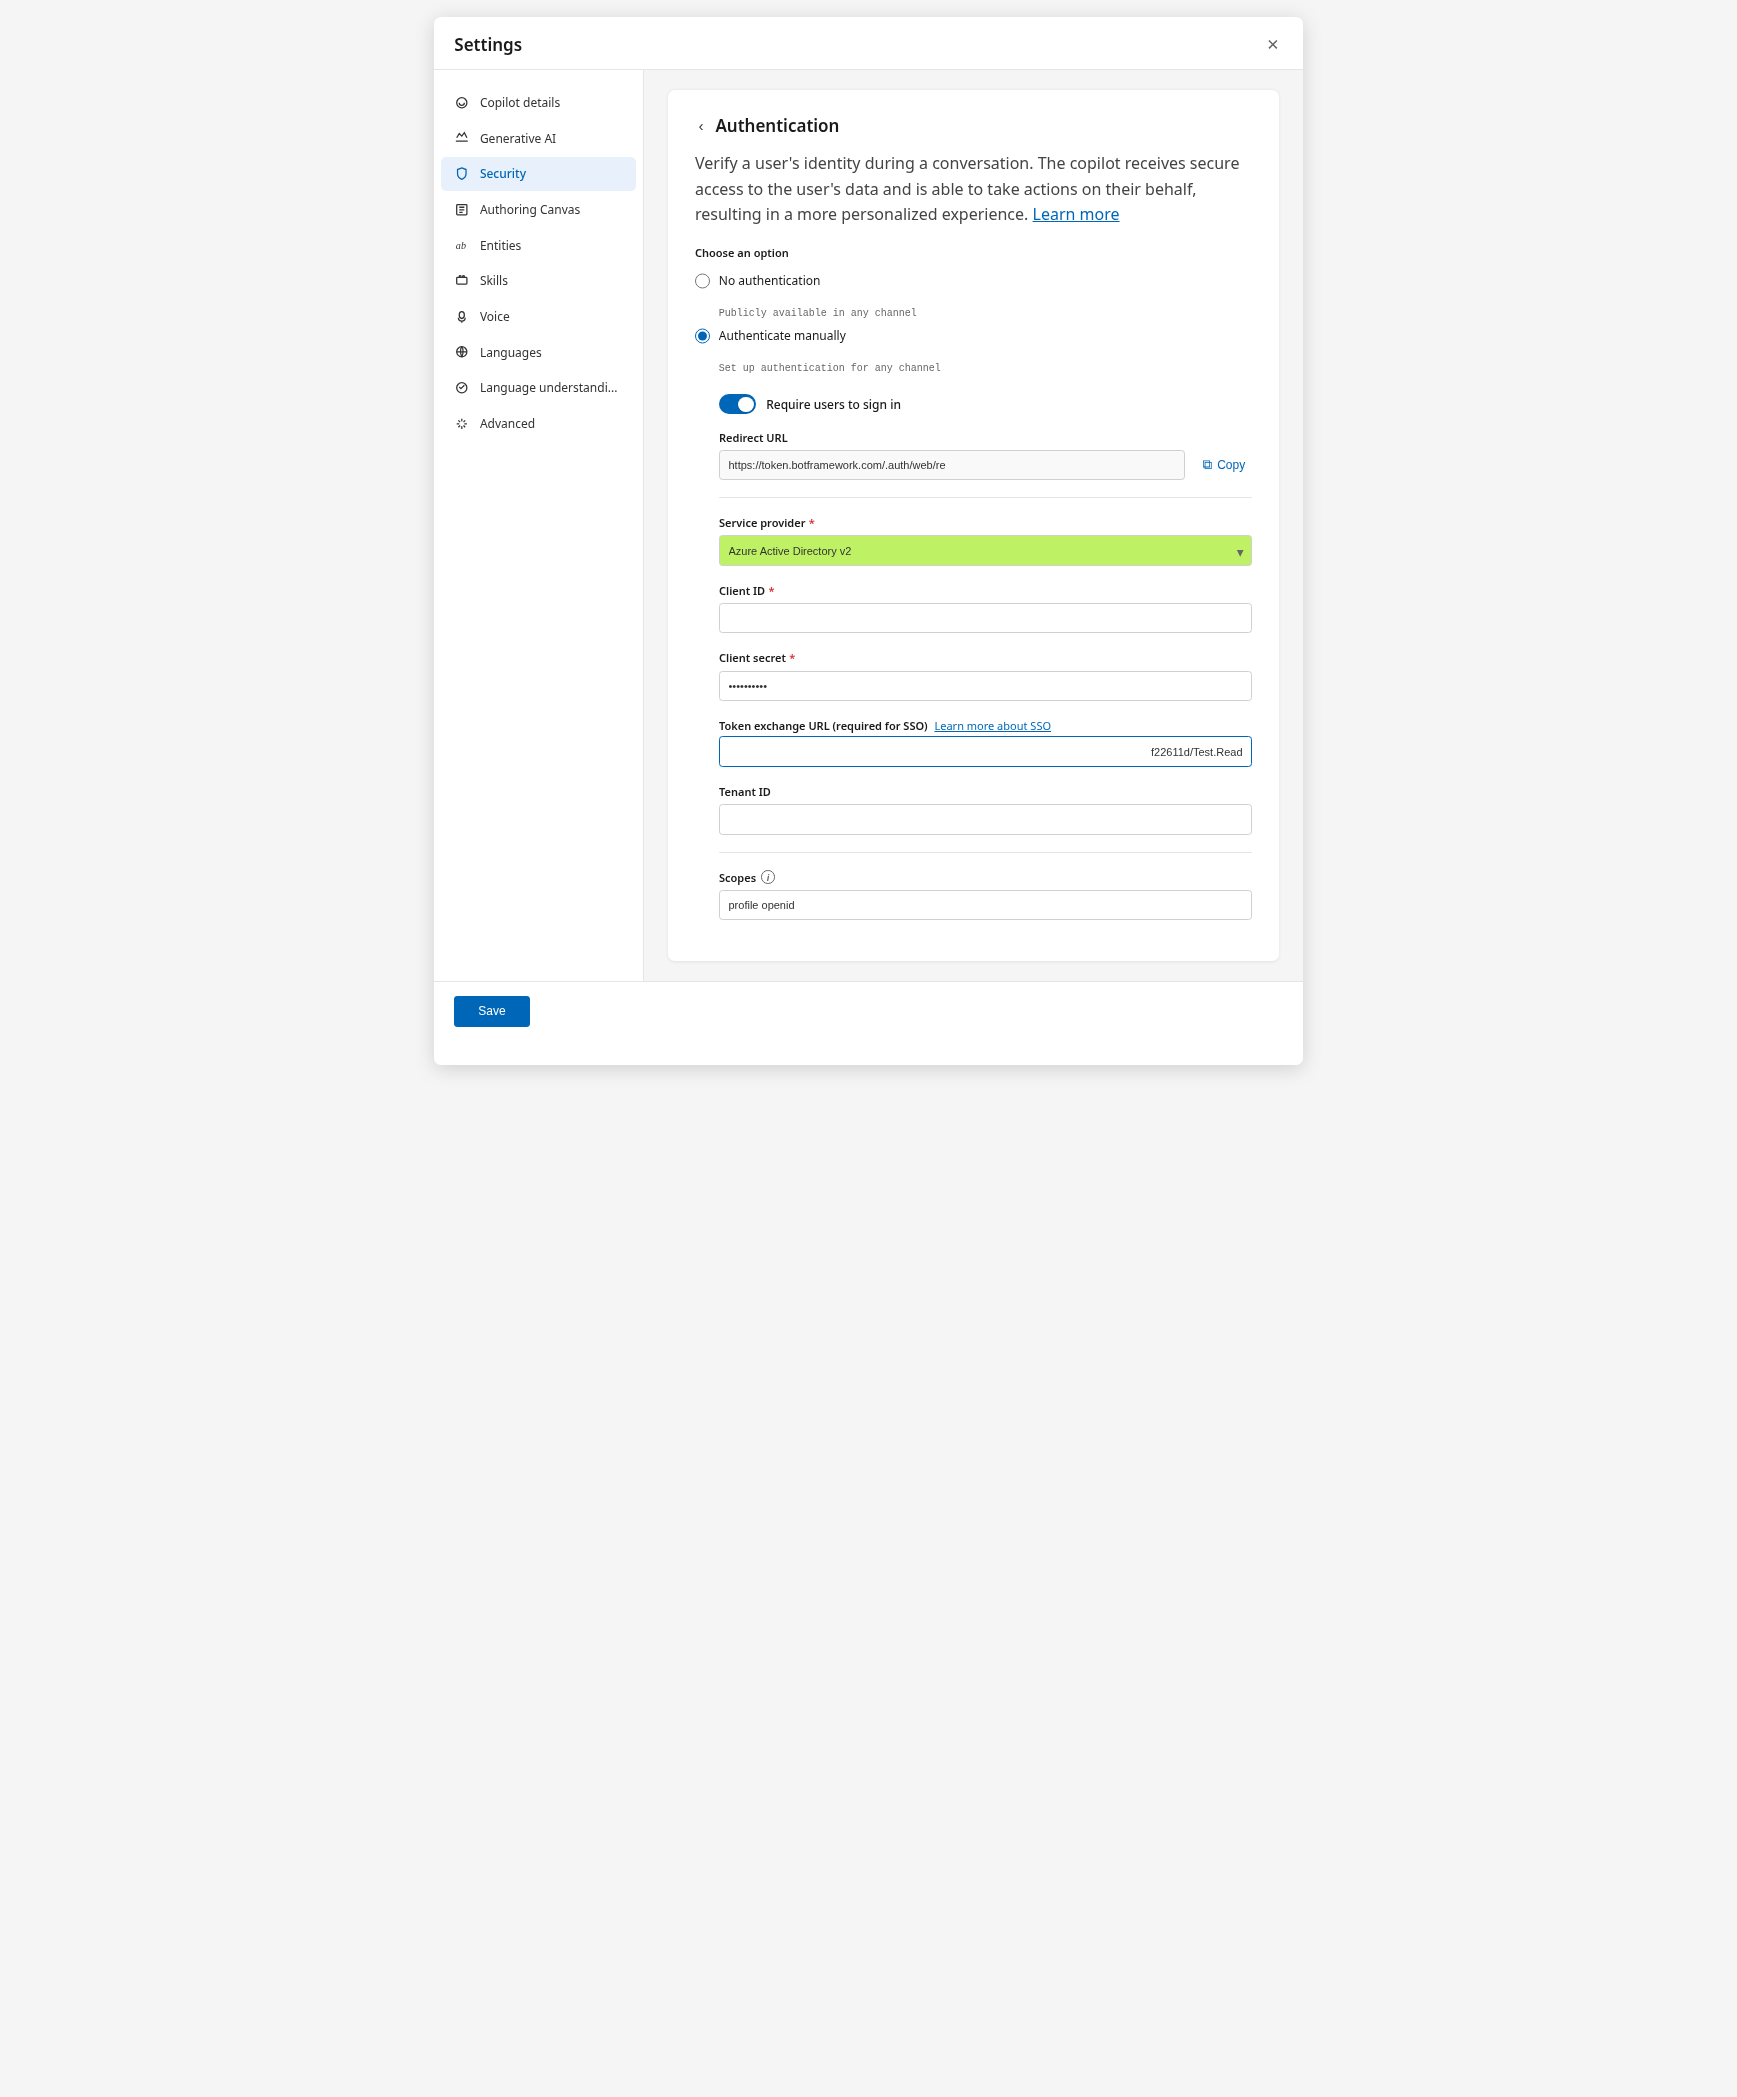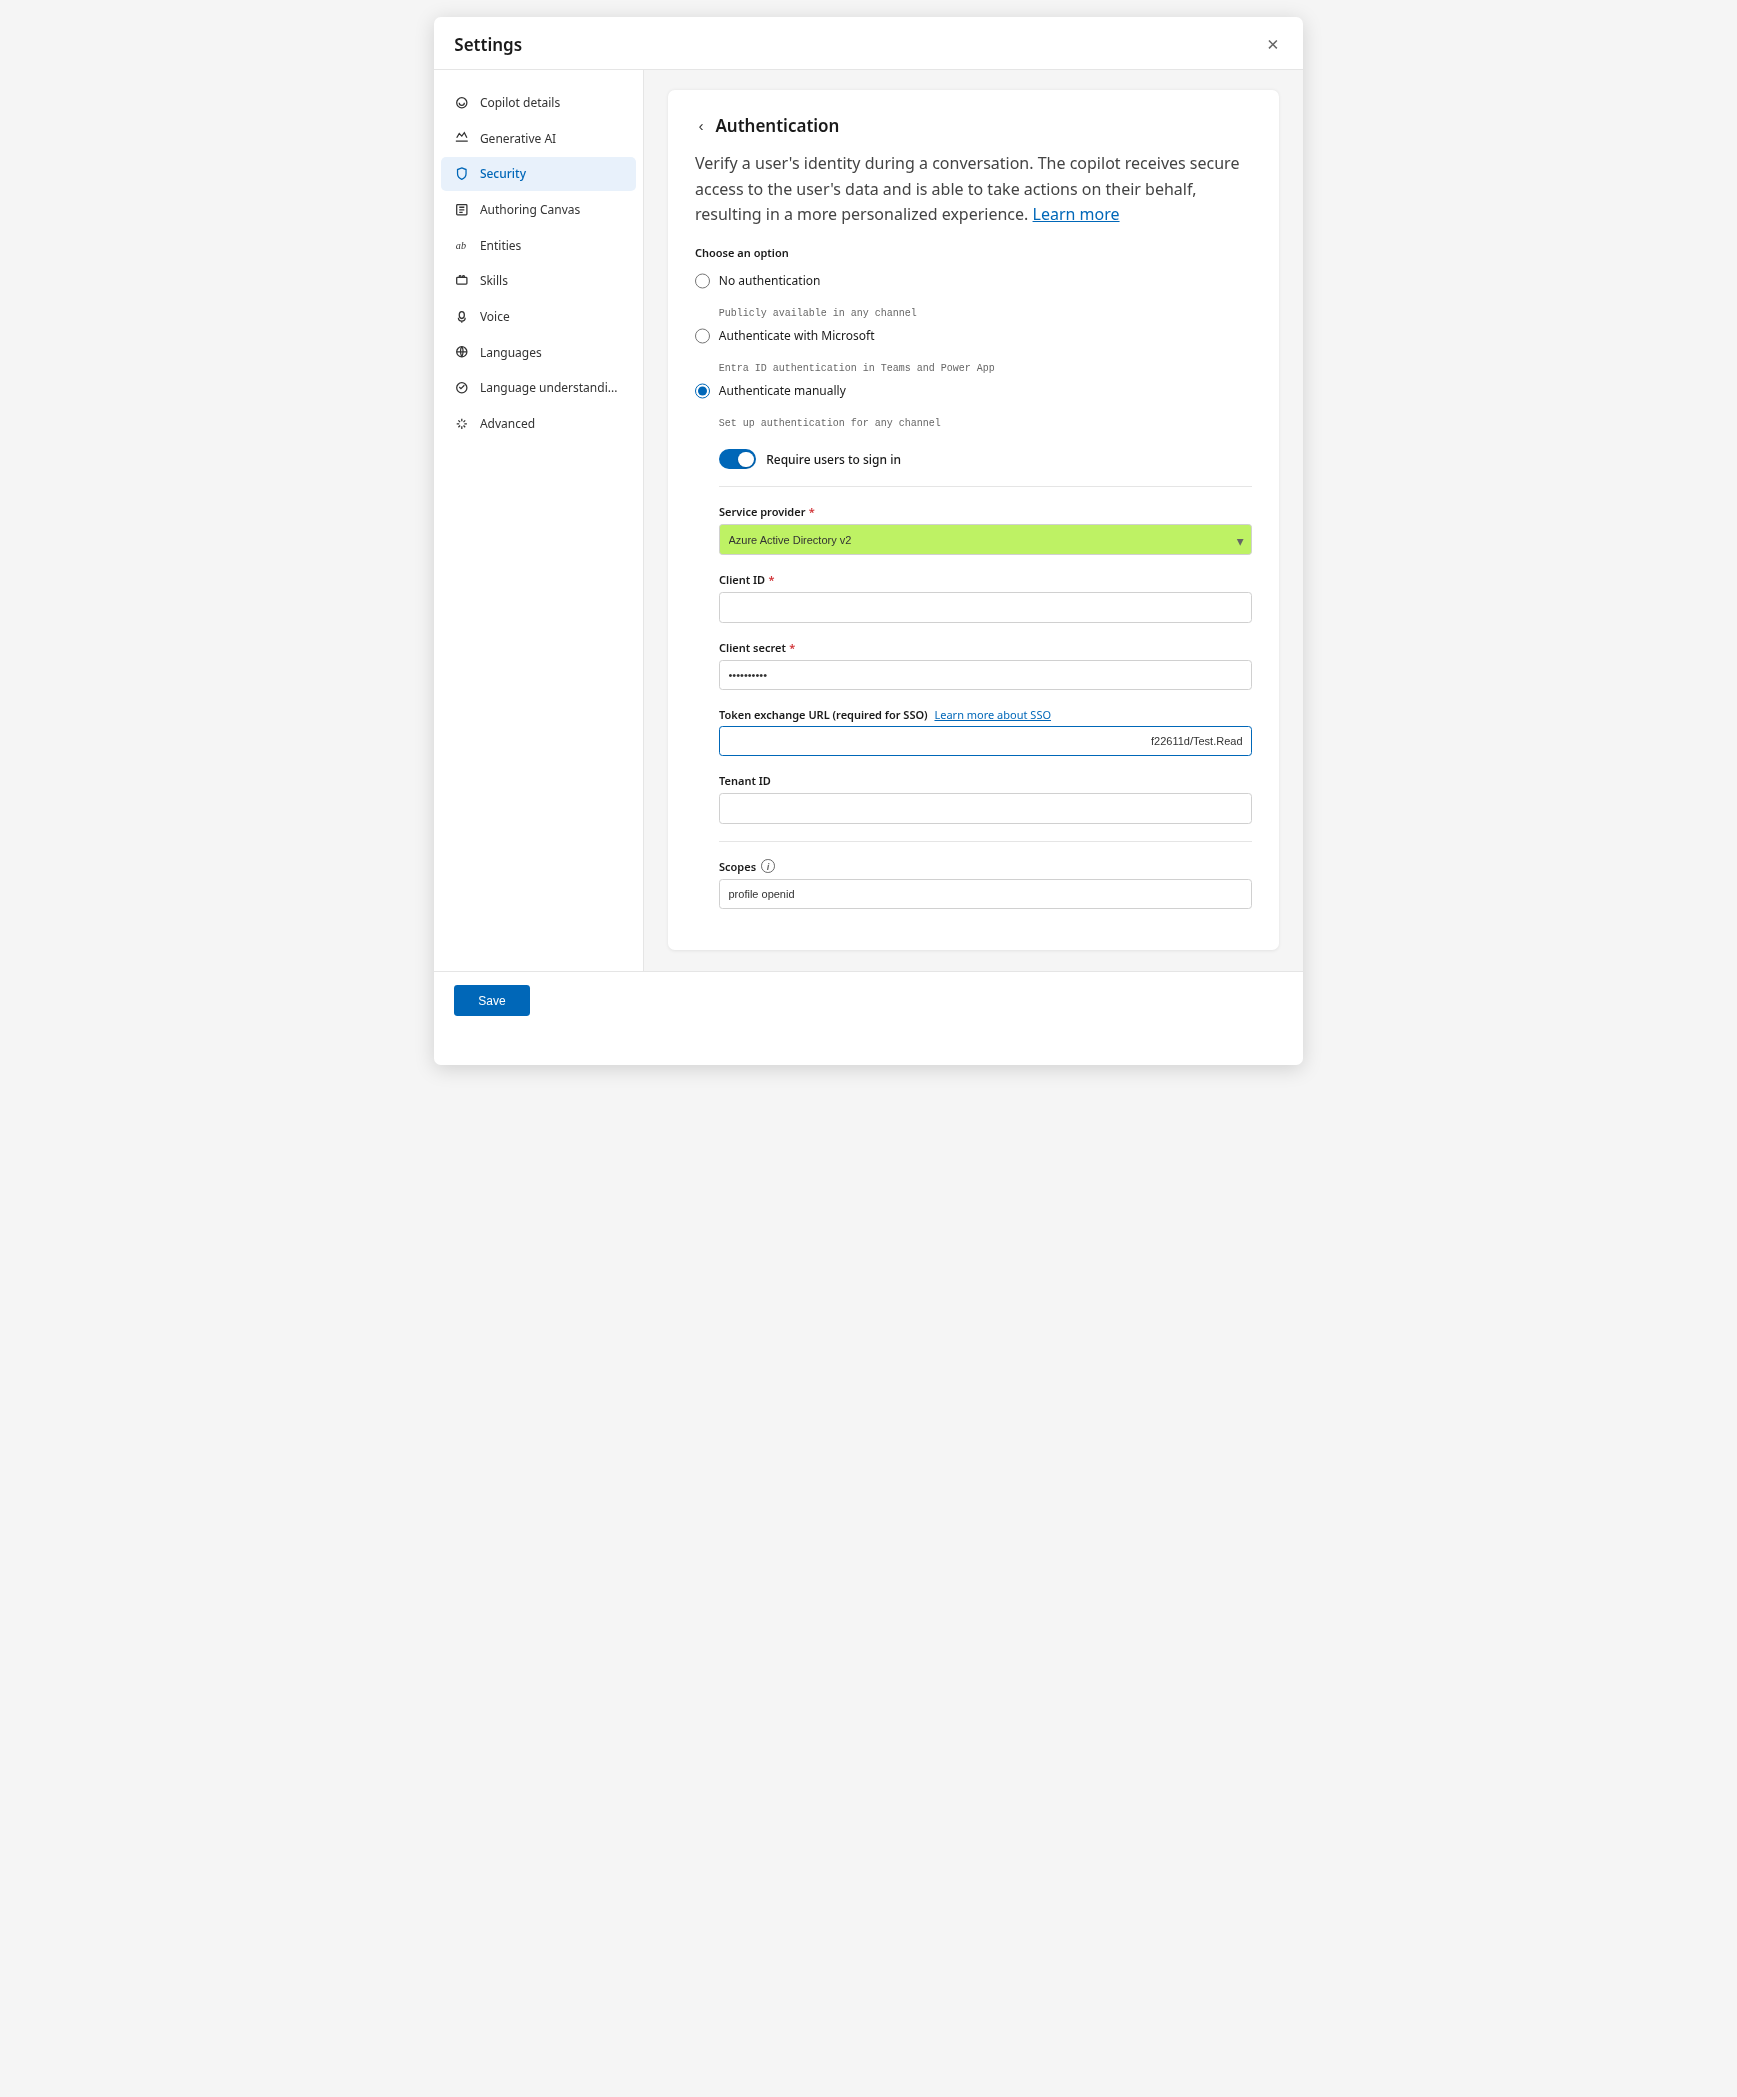--- a/index.html
+++ b/index.html
@@ -459,47 +459,50 @@
         <div class="radio-group">
 
           <div class="radio-option">
             <input type="radio" name="auth" class="radio-input" style="">
             <div class="radio-label-group">
               <span class="radio-label">No authentication</span>
               <span class="radio-sublabel">Publicly available in any channel</span>
             </div>
           </div>
 
-          <div class="radio-option">
-            <input type="radio" name="auth" class="radio-input" style="">
-            <div class="radio-label-group">
-              <span class="radio-label">Authenticate with Microsoft</span>
-              <span class="radio-sublabel">Entra ID authentication in Teams and Power App</span>
-            </div>
-          </div>
 
           <div class="radio-option">
             <input type="radio" name="auth" class="radio-input" checked="" style="">
             <div class="radio-label-group">
               <span class="radio-label">Authenticate manually</span>
               <span class="radio-sublabel">Set up authentication for any channel</span>
             </div>
           </div>
 
         </div>
 
         <div class="manual-auth-extra">
 
           <div class="toggle-row">
             <div class="toggle">
               <div class="toggle-knob"></div>
             </div>
             <span class="toggle-label">Require users to sign in</span>
           </div>
 
+          <div class="field-group">
+            <div class="field-label">Redirect URL</div>
+            <div class="redirect-url-row">
+              <input type="text" class="url-input" readonly="" value="https://token.botframework.com/.auth/web/re" style="">
+              <button class="copy-btn">
+                <span style="font-size:13.6px;">⧉</span>
+                <span>Copy</span>
+              </button>
+            </div>
+          </div>
 
           <hr class="divider">
 
           <div class="field-group">
             <div class="field-label">
               <span>Service provider</span>
               <span class="required-star">*</span>
             </div>
             <div class="select-wrapper">
               <select class="select-input"><option>Azure Active Directory v2</option><option>Azure Active Directory v1</option><option>Generic OAuth 2</option></select>

